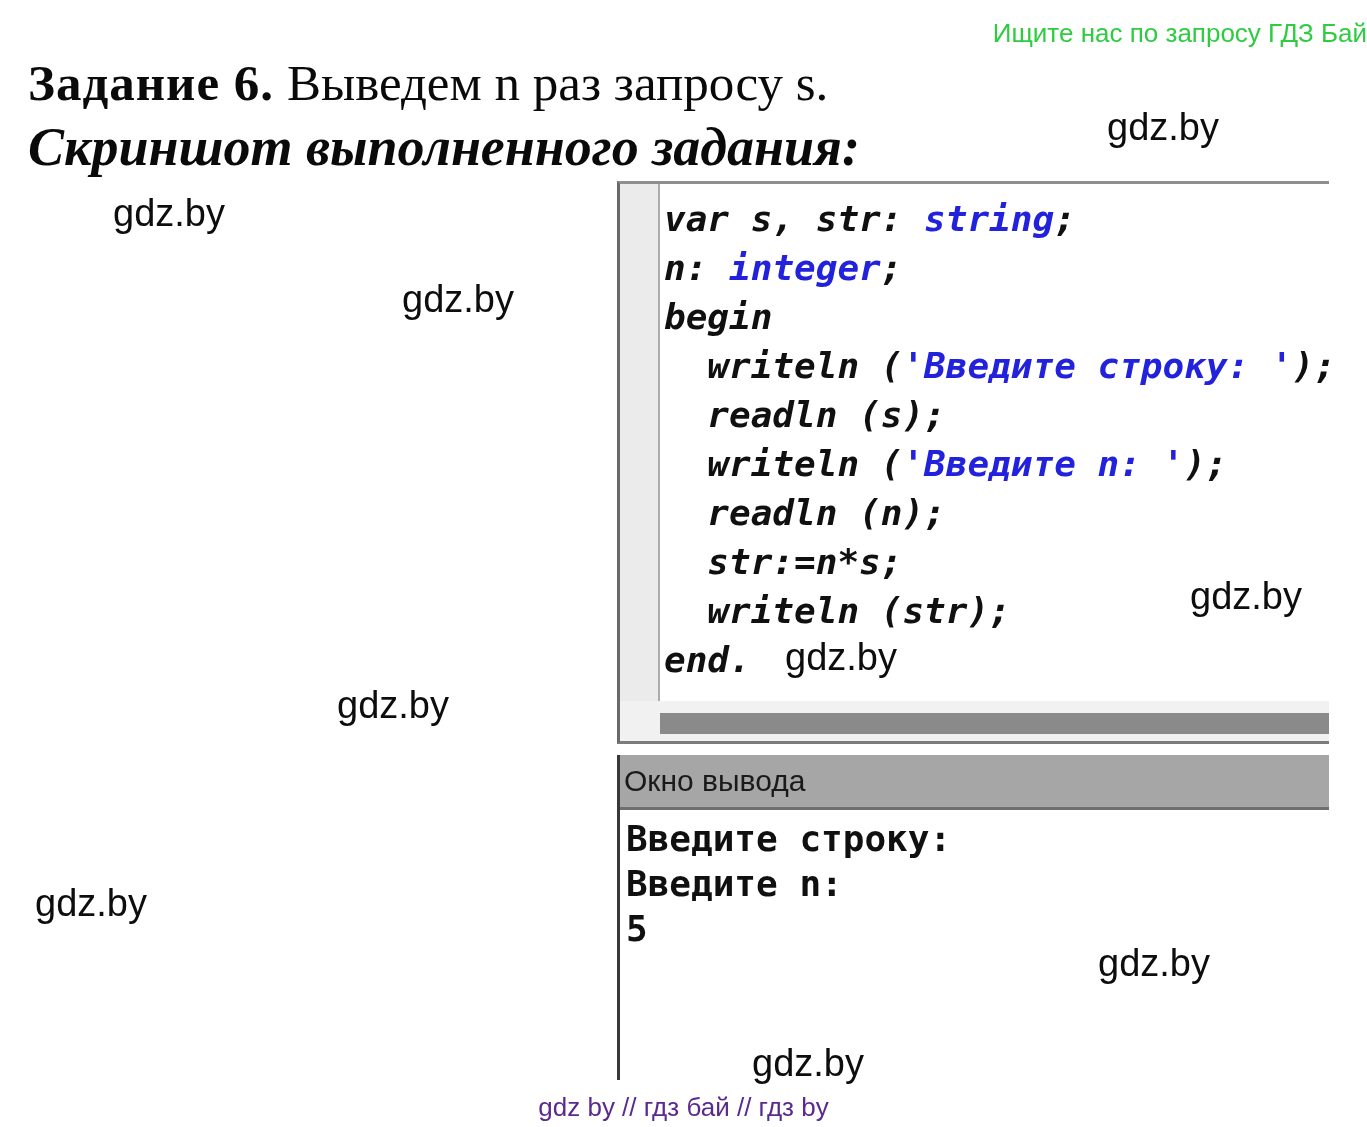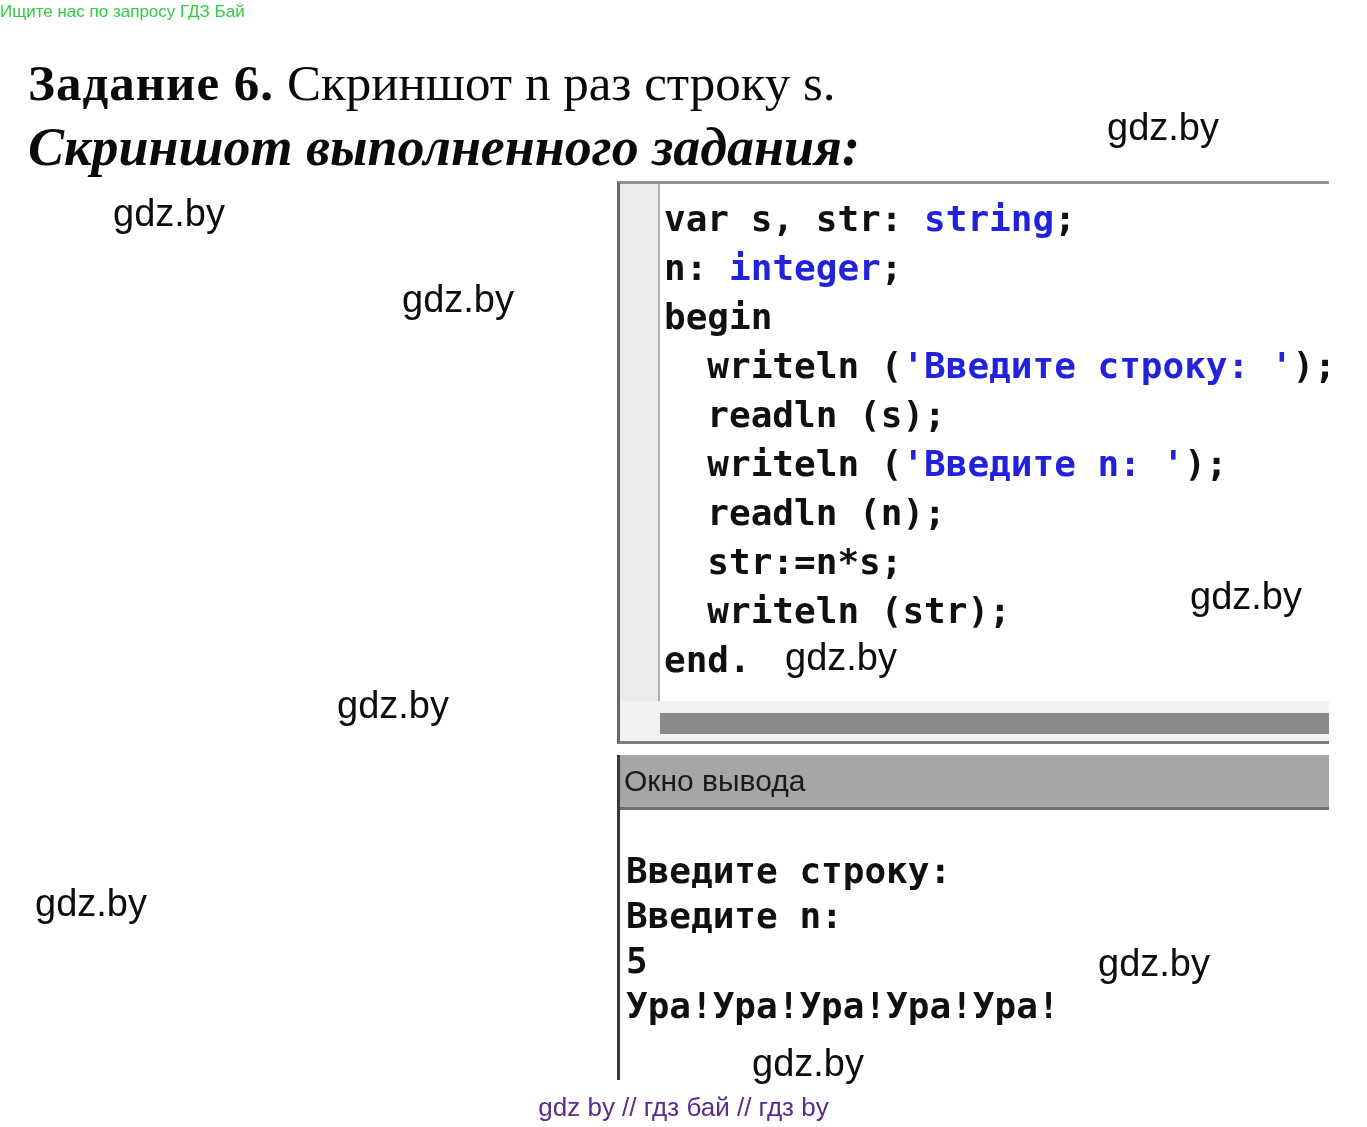--- a/index.html
+++ b/index.html
@@ -8,23 +8,23 @@
     width: 1367px;
     height: 1127px;
     background: #ffffff;
     overflow: hidden;
     font-family: "Liberation Sans", sans-serif;
   }
 
   
   .promo {
     position: absolute;
-    top: 2px; left: 0; width: 100%;
-    text-align: left;
-    font-size: 17px;
+    top: 18px; left: 0; width: 100%;
+    text-align: right;
+    font-size: 26px;
     color: var(--green, #2ecc40);
   }
 
   
   .heading-line1 {
     position: absolute;
     left: 28px; top: 54px;
     font-family: "Liberation Serif", serif;
     font-size: 51px;
     color: #0a0a0a;
@@ -70,20 +70,21 @@
   }
   .code-lines {
     position: absolute;
     left: 44px; top: 10px;
     font-family: "DejaVu Sans Mono", monospace;
     font-weight: bold;
     font-size: 36px;
     line-height: 49px;
     color: #101010;
     white-space: pre;
+    font-style: italic;
   }
   .tok-blue { color: var(--code-blue, #2222dd); }
   .tok-black { color: #101010; }
 
   .hscroll-track {
     position: absolute;
     left: 0; bottom: 0;
     width: 100%; height: 40px;
     background: #f1f1f1;
   }
@@ -119,58 +120,57 @@
   }
   .output-lines {
     position: absolute;
     left: 6px; top: 6px;
     font-family: "DejaVu Sans Mono", monospace;
     font-weight: bold;
     font-size: 36px;
     line-height: 45px;
     color: #101010;
     white-space: pre;
-    margin-top: 32px;
   }
 
   
   .footer {
     position: absolute;
     top: 1092px; left: 0; width: 100%;
     text-align: center;
     font-size: 26px;
     color: var(--purple, #5b2a8e);
   }
 </style>
 </head>
 <body>
 
 <div id="page">
 
   <div class="promo">Ищите нас по запросу ГДЗ Бай</div>
 
   <div class="heading-line1">
-    <span class="task-number">Задание 6.</span><span> Скриншот n раз строку s.</span>
+    <span class="task-number">Задание 6.</span><span> Выведем n раз запросу s.</span>
   </div>
   <div class="heading-line2">Скриншот выполненного задания:</div>
 
   <div class="code-window">
     <div class="code-gutter"></div>
     <div class="code-lines"><div><span class="tok-black">var s, str: </span><span class="tok-blue">string</span><span class="tok-black">;</span></div><div><span class="tok-black">n: </span><span class="tok-blue">integer</span><span class="tok-black">;</span></div><div><span class="tok-black">begin</span></div><div><span class="tok-black">  writeln (</span><span class="tok-blue">'Введите строку: '</span><span class="tok-black">);</span></div><div><span class="tok-black">  readln (s);</span></div><div><span class="tok-black">  writeln (</span><span class="tok-blue">'Введите n: '</span><span class="tok-black">);</span></div><div><span class="tok-black">  readln (n);</span></div><div><span class="tok-black">  str:=n*s;</span></div><div><span class="tok-black">  writeln (str);</span></div><div><span class="tok-black">end.</span></div></div>
     <div class="hscroll-track">
       <div class="hscroll-thumb"></div>
     </div>
   </div>
 
   <div class="output-window">
     <div class="output-header">
       <span>Окно вывода</span>
     </div>
     <div class="output-content">
-      <div class="output-lines"><div>Введите строку:</div><div>Введите n:</div><div>5</div><div>Ура!Ура!Ура!Ура!Ура!</div></div>
+      <div class="output-lines"><div>Введите строку:</div><div>Введите n:</div><div>5</div></div>
     </div>
   </div>
 
   <div class="footer">gdz by  //  гдз бай  //  гдз by</div>
 
 <div class="watermark" style="left: 1107px; top: 106px;">gdz.by</div>
     <div class="watermark" style="left: 113px; top: 192px;">gdz.by</div>
     <div class="watermark" style="left: 402px; top: 278px;">gdz.by</div>
     <div class="watermark" style="left: 1190px; top: 575px;">gdz.by</div>
     <div class="watermark" style="left: 785px; top: 636px;">gdz.by</div>

